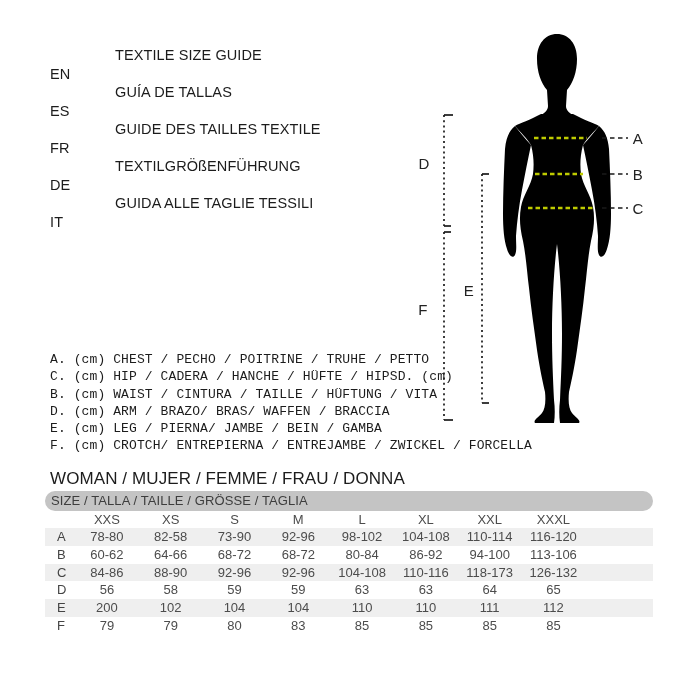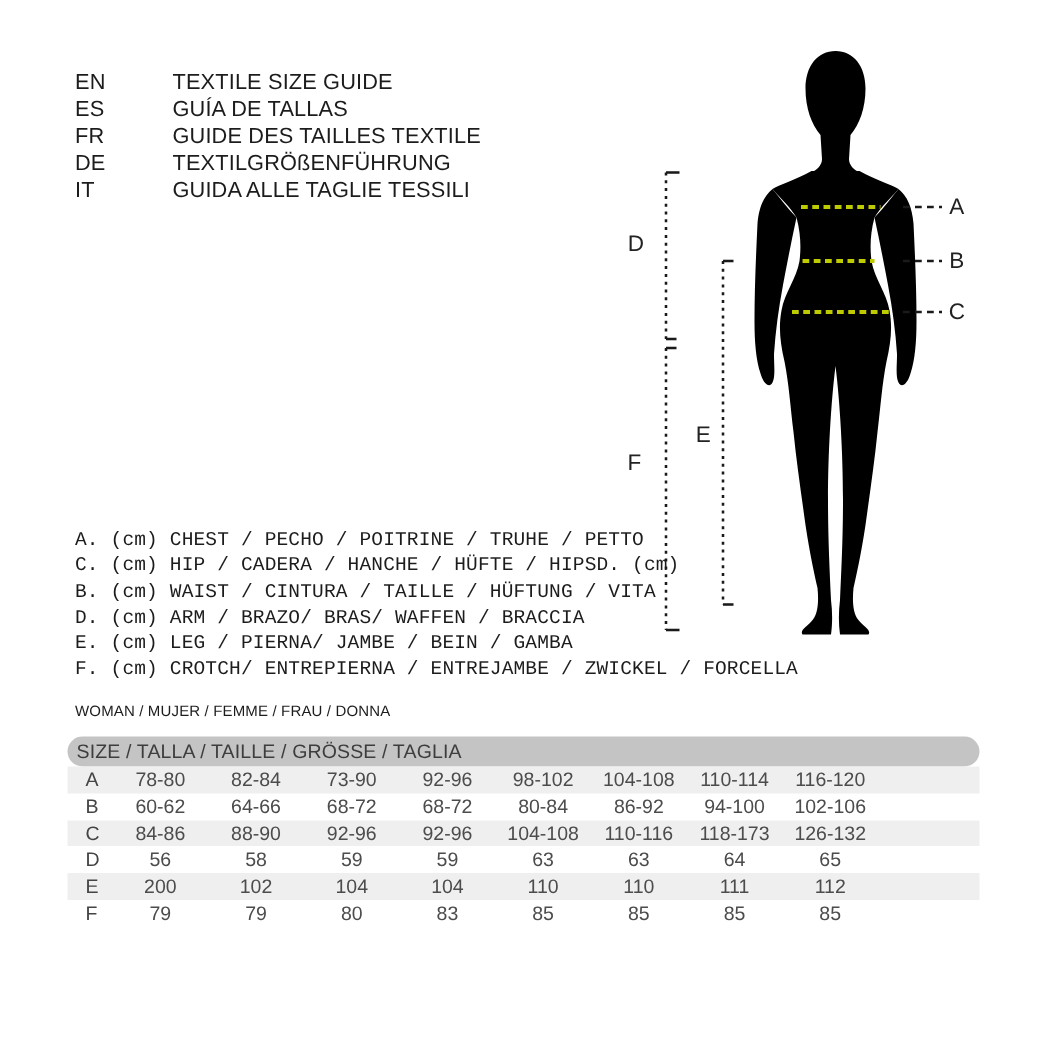--- a/index.html
+++ b/index.html
@@ -3,34 +3,34 @@
 <meta charset="utf-8">
 <style>
   html,body{margin:0;padding:0;background:#ffffff;}
   .canvas{
     position:relative;width:700px;height:700px;background:#ffffff;overflow:hidden;
     font-family:"Liberation Sans", sans-serif;color:#1c1c1c;
   }
   
   .lang-block{position:absolute;left:50px;top:46px;}
   .lang-row{display:flex;line-height:18px;font-size:14.5px;letter-spacing:.1px;}
-  .lang-code{width:40px;flex:0 0 40px;}
+  .lang-code{width:40px;flex:0 0 40px;margin-top:19px;}
   .lang-text{white-space:nowrap;margin-left:25px;}
   
   .figure-area{position:absolute;left:410px;top:28px;width:262px;height:420px;}
   .figure-area svg{position:absolute;left:0;top:0;}
   .m-label{
     position:absolute;font-size:15px;color:#222;transform:translate(-50%,-50%);
     letter-spacing:.3px;
   }
   
   .legend-block{position:absolute;left:50px;top:351px;font-family:Liberation Mono, monospace;}
   .legend-line{font-size:13px;line-height:17.3px;white-space:nowrap;letter-spacing:.1px;}
   
-  .woman-title{position:absolute;left:50px;top:469px;font-size:10px;letter-spacing:.1px;}
+  .woman-title{position:absolute;left:50px;top:469px;font-size:17px;letter-spacing:.1px;}
   .size-table{position:absolute;left:45px;top:491px;width:608px;}
   .tbl-header{
     height:20px;line-height:20px;background:#c4c4c4;color:#3d3d3d;
     font-size:13px;padding-left:6px;letter-spacing:.1px;border-radius:10px;
   }
   .tbl-row{
     display:grid;grid-template-columns:30px repeat(8,63.8px);
     height:17.8px;line-height:17.8px;font-size:13px;color:#4c4c4c;
   }
   .tbl-row.cols{height:17px;line-height:17px;}
@@ -112,43 +112,54 @@
     <div class="legend-line">D. (cm) ARM / BRAZO/ BRAS/ WAFFEN / BRACCIA</div>
     <div class="legend-line">E. (cm) LEG / PIERNA/ JAMBE / BEIN / GAMBA</div>
     <div class="legend-line">F. (cm) CROTCH/ ENTREPIERNA / ENTREJAMBE / ZWICKEL / FORCELLA</div>
   </section>
 
   <div class="woman-title">WOMAN / MUJER / FEMME / FRAU / DONNA</div>
 
   <section class="size-table">
     <div class="tbl-header">SIZE / TALLA / TAILLE / GRÖSSE / TAGLIA</div>
 
+    <div class="tbl-row cols">
+      <span class="rlabel"></span>
+      <span class="cell">XXS</span>
+      <span class="cell">XS</span>
+      <span class="cell">S</span>
+      <span class="cell">M</span>
+      <span class="cell">L</span>
+      <span class="cell">XL</span>
+      <span class="cell">XXL</span>
+      <span class="cell">XXXL</span>
+    </div>
 
     <div class="tbl-row stripe">
       <span class="rlabel">A</span>
       <span class="cell">78-80</span>
-      <span class="cell">82-84</span>
+      <span class="cell">82-58</span>
       <span class="cell">73-90</span>
       <span class="cell">92-96</span>
       <span class="cell">98-102</span>
       <span class="cell">104-108</span>
       <span class="cell">110-114</span>
       <span class="cell">116-120</span>
     </div>
 
     <div class="tbl-row">
       <span class="rlabel">B</span>
       <span class="cell">60-62</span>
       <span class="cell">64-66</span>
       <span class="cell">68-72</span>
       <span class="cell">68-72</span>
       <span class="cell">80-84</span>
       <span class="cell">86-92</span>
       <span class="cell">94-100</span>
-      <span class="cell">102-106</span>
+      <span class="cell">113-106</span>
     </div>
 
     <div class="tbl-row stripe">
       <span class="rlabel">C</span>
       <span class="cell">84-86</span>
       <span class="cell">88-90</span>
       <span class="cell">92-96</span>
       <span class="cell">92-96</span>
       <span class="cell">104-108</span>
       <span class="cell">110-116</span>

